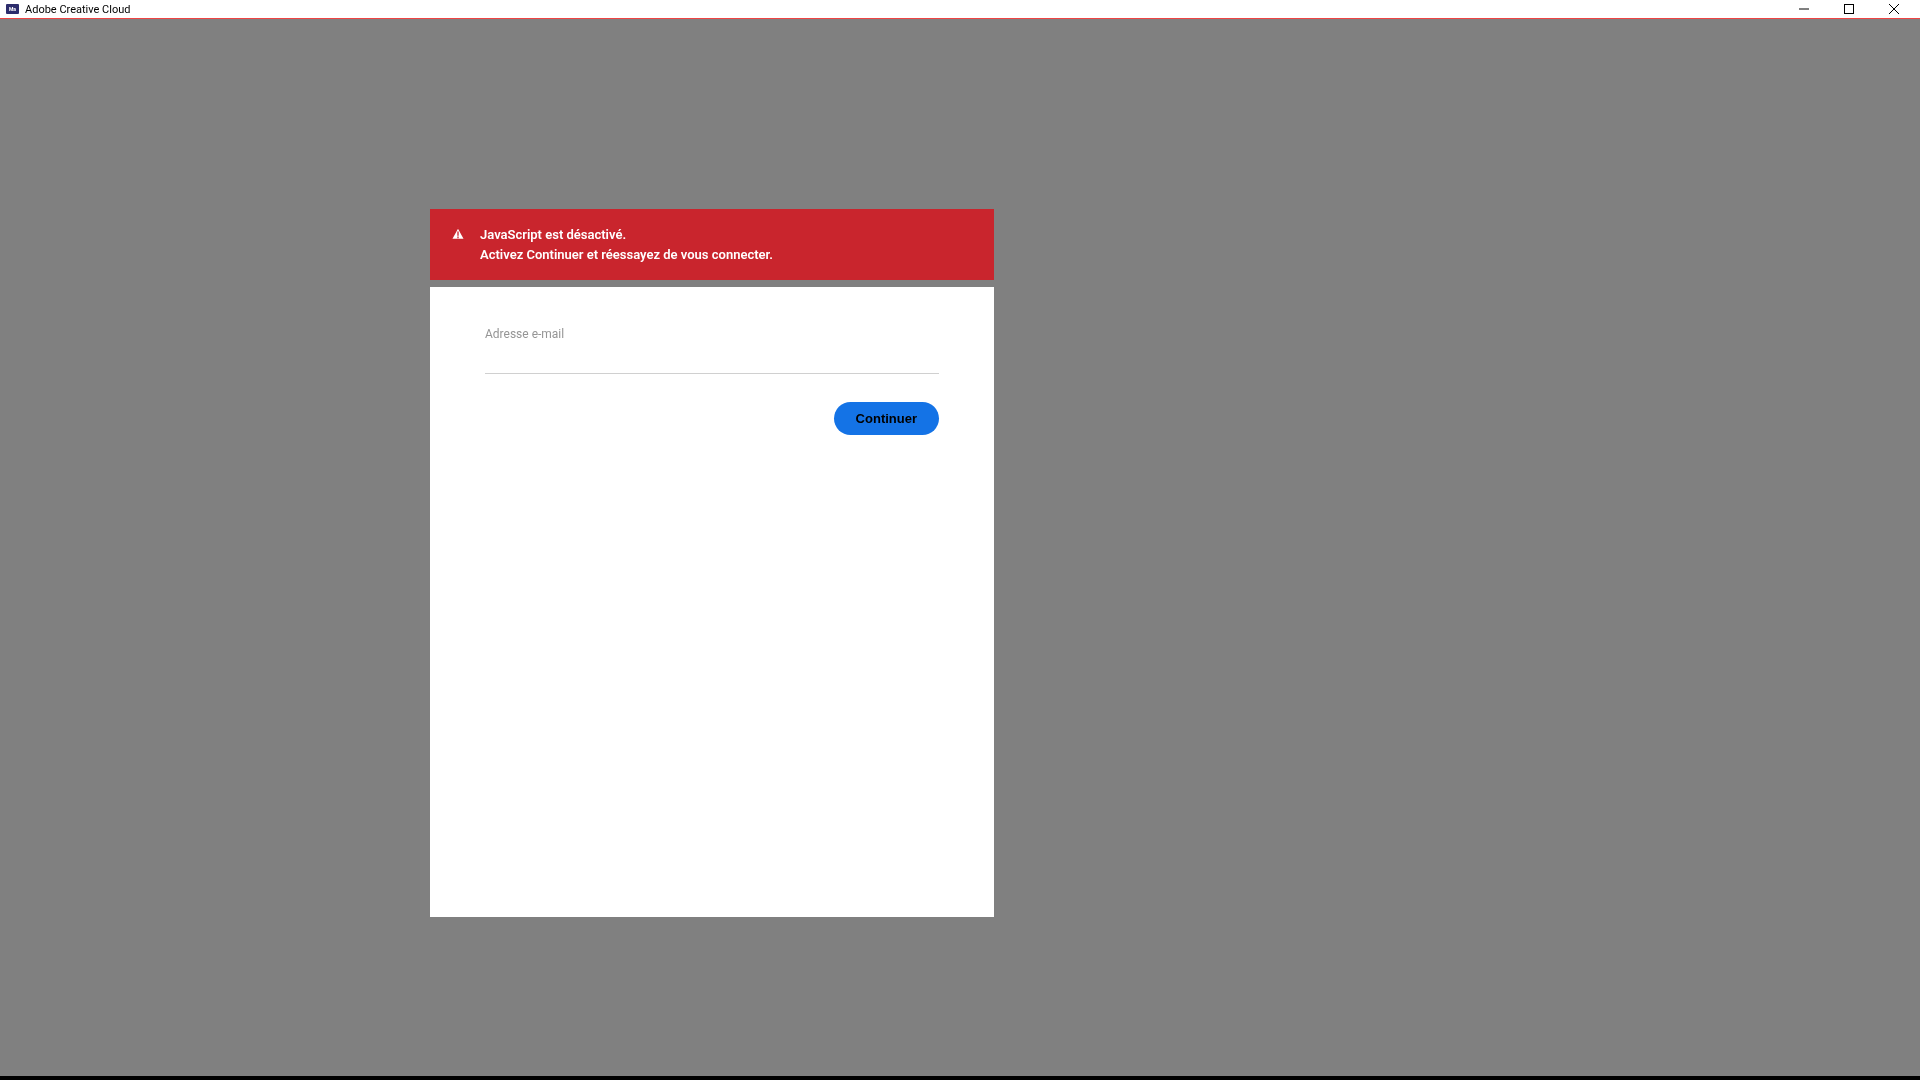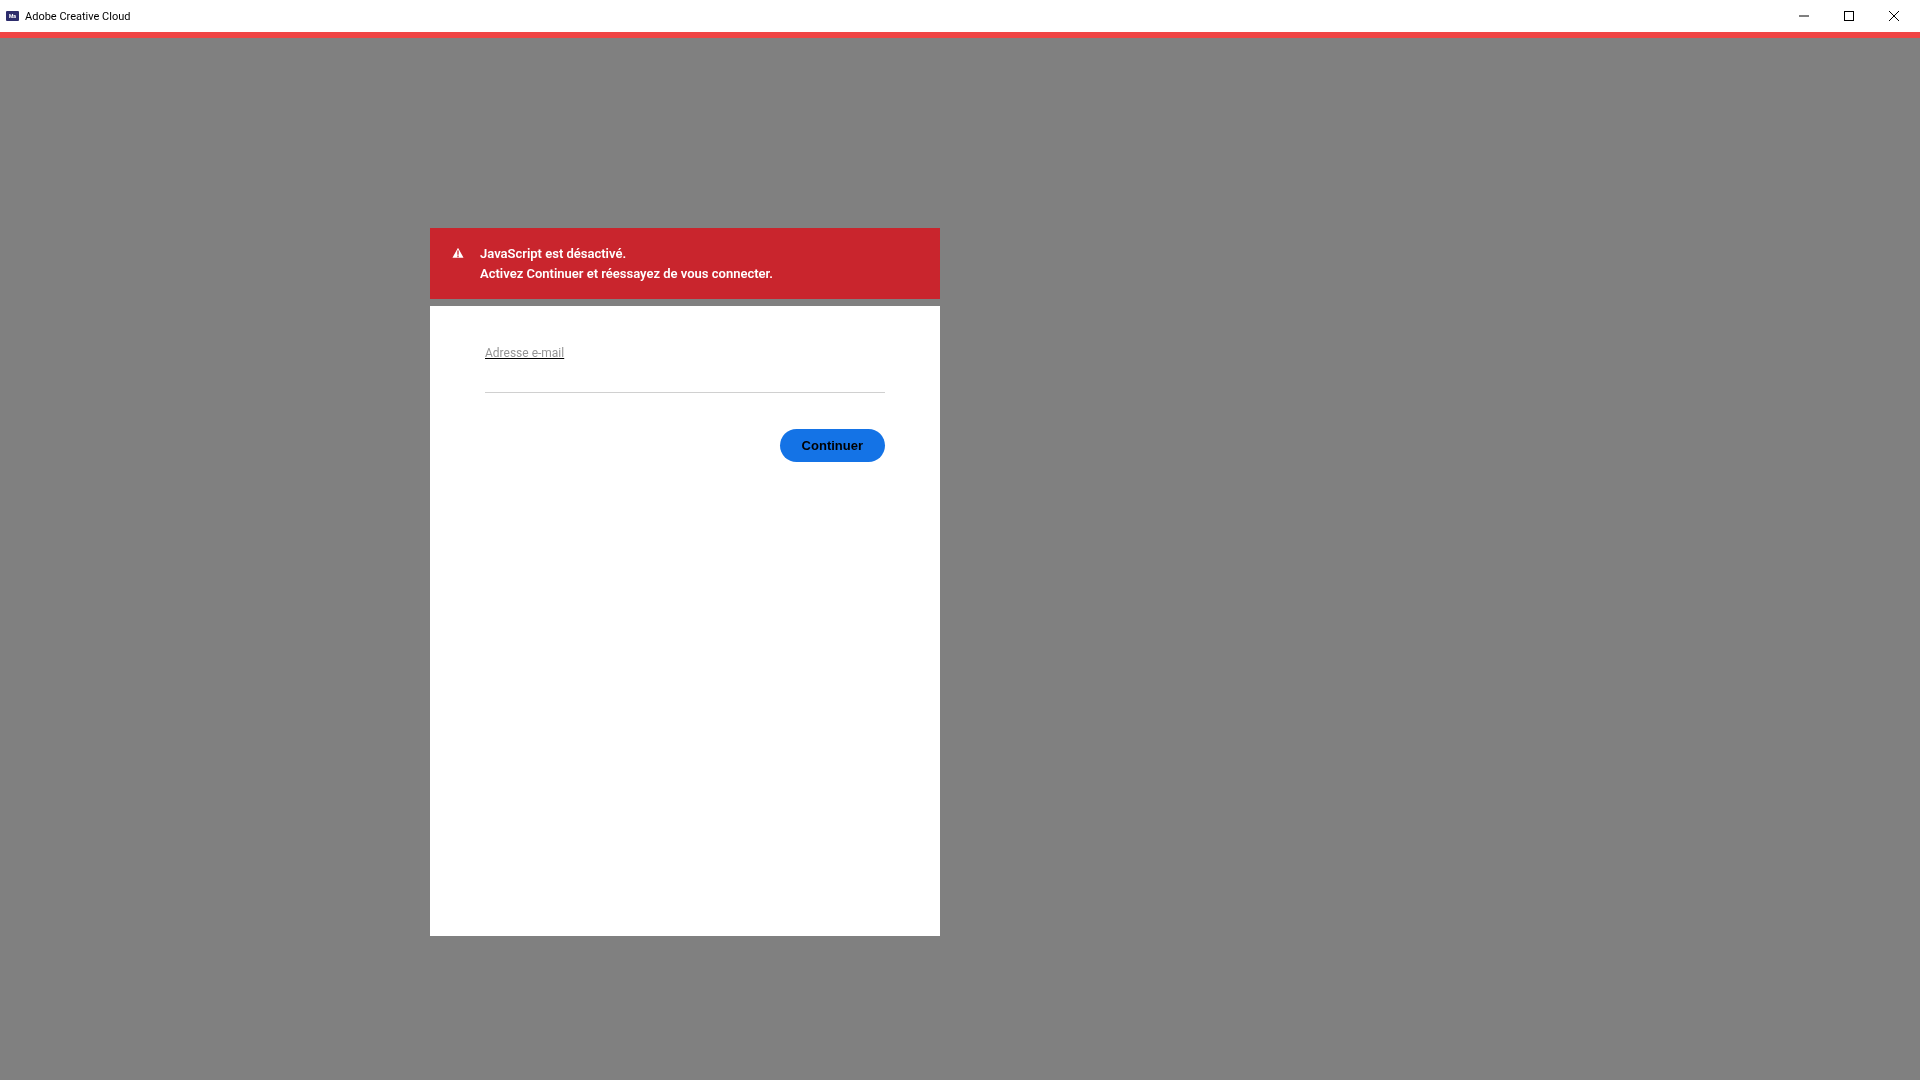--- a/index.html
+++ b/index.html
@@ -10,26 +10,26 @@
     
     body {
       font-family: -apple-system, BlinkMacSystemFont, "Segoe UI", Roboto, Helvetica, Arial, sans-serif;
       width: 1920px;
       height: 1080px;
       overflow: hidden;
       background: #000;
     }
     
     .titlebar {
-      height: 38px;
+      height: 19px;
       background: #ffffff;
       display: flex;
       align-items: center;
       padding: 0 4px;
-      border-bottom: 6px solid #ef4444;
+      border-bottom: 1px solid #ef4444;
     }
     
     .titlebar-icon {
       width: 13px;
       height: 10px;
       background: #2c2c6c;
       border-radius: 1px;
       display: flex;
       align-items: center;
       justify-content: center;
@@ -73,21 +73,21 @@
     .content-area {
       height: calc(100% - 23px);
       background: #808080;
       position: relative;
     }
     
     .dialog-container {
       position: absolute;
       left: 430px;
       top: 190px;
-      width: 510px;
+      width: 564px;
     }
     
     .alert-banner {
       background: #c9252d;
       color: #fff;
       padding: 16px 20px;
       display: flex;
       align-items: flex-start;
       gap: 14px;
     }
@@ -118,22 +118,21 @@
     
     .signin-title {
       font-size: 32px;
       font-weight: 800;
       color: #2c2c2c;
       margin-bottom: 38px;
       letter-spacing: -0.5px;
     }
     
     .input-group {
-      margin-bottom: 36px;
-      text-decoration: underline;
+      margin-bottom: 28px;
     }
     
     .input-label {
       font-size: 12px;
       color: #959595;
       display: block;
       margin-bottom: 4px;
     }
     
     .email-input {

